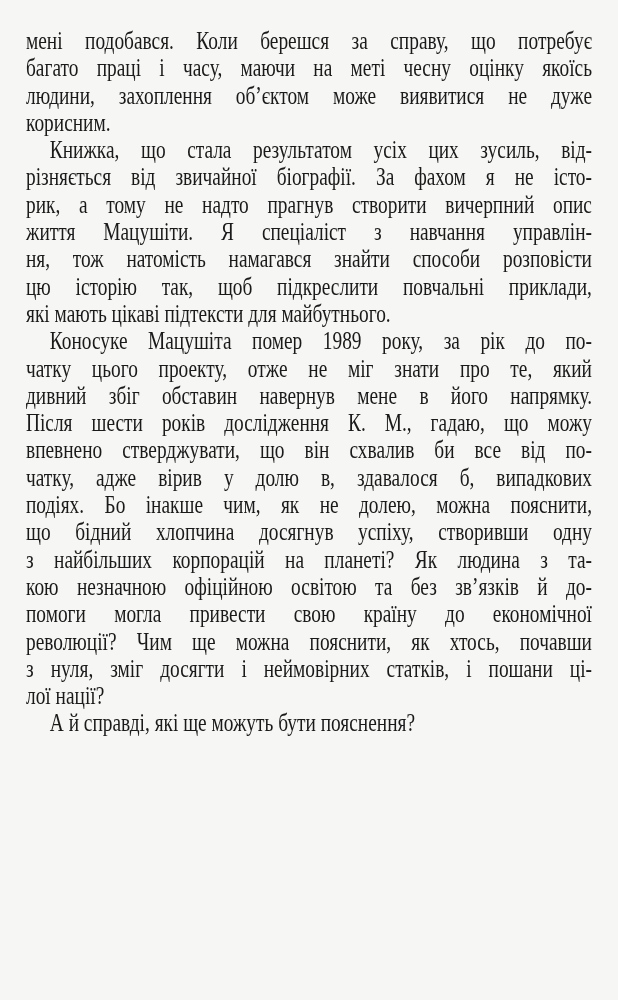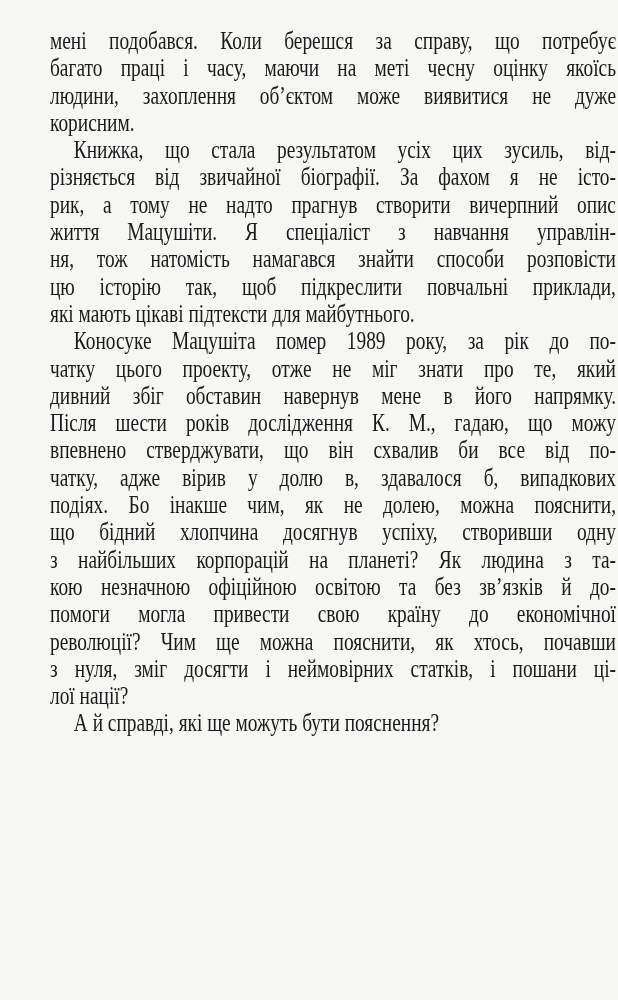--- a/index.html
+++ b/index.html
@@ -9,21 +9,20 @@
   body {
     width: 618px;
     height: 1000px;
     background: #f6f6f4;
     overflow: hidden;
     position: relative;
   }
   .page {
     position: absolute;
     inset: 0;
-    margin-left: 24px;
   }
   
   .text-block {
     position: absolute;
     left: 26px;
     top: 27px;
     width: 760px;
     transform: scaleX(0.7447);
     transform-origin: 0 0;
     font-family: "Liberation Serif", "DejaVu Serif", serif;

